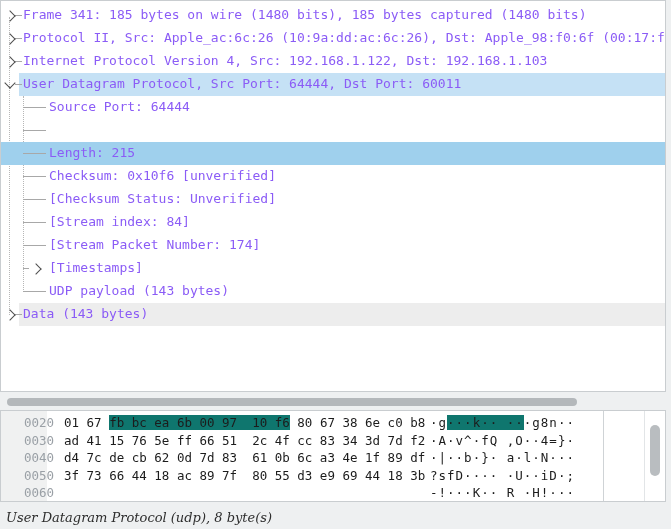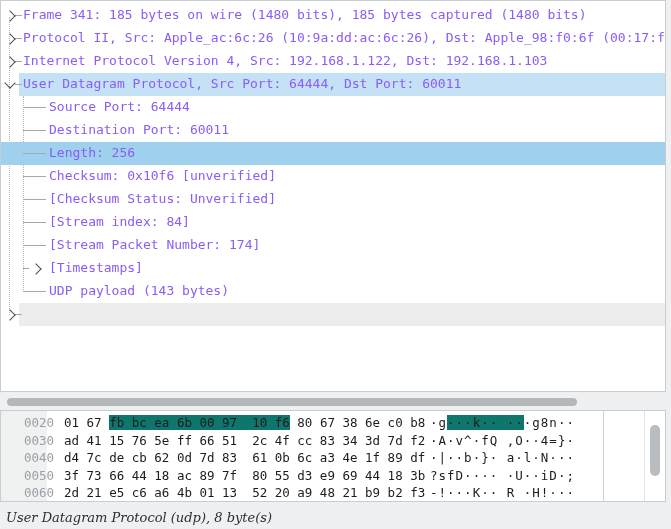--- a/index.html
+++ b/index.html
@@ -86,26 +86,25 @@
         <span class="dash" style="left: 14px; width: 7px;"></span>
         <span class="chev down" style="left: 5px;"></span>
         <span class="row-label" style="left: 22px;">User Datagram Protocol, Src Port: 64444, Dst Port: 60011</span>
       </div>
       <div class="tree-row" style="top: 95px;">
         <span class="dash" style="left: 22px; width: 23px;"></span>
         <span class="row-label" style="left: 48px;">Source Port: 64444</span>
       </div>
       <div class="tree-row" style="top: 118px;">
         <span class="dash" style="left: 22px; width: 23px;"></span>
-        <span class="row-label" style="left: 48px;">Destination Port: 60011</span>
       </div>
       <div class="tree-row" style="top: 141px;">
         <div class="row-bg" style="left: 0px; background: rgb(159, 208, 237);"></div>
         <span class="dash" style="left: 22px; width: 23px;"></span>
-        <span class="row-label" style="left: 48px;">Length: 256</span>
+        <span class="row-label" style="left: 48px;">Length: 215</span>
       </div>
       <div class="tree-row" style="top: 164px; padding-left: 17px;">
         <span class="dash" style="left: 22px; width: 23px;"></span>
         <span class="row-label" style="left: 48px;">Checksum: 0x10f6 [unverified]</span>
       </div>
       <div class="tree-row" style="top: 187px;">
         <span class="dash" style="left: 22px; width: 23px;"></span>
         <span class="row-label" style="left: 48px;">[Checksum Status: Unverified]</span>
       </div>
       <div class="tree-row" style="top: 210px;">
@@ -122,20 +121,21 @@
         <span class="row-label" style="left: 48px;">[Timestamps]</span>
       </div>
       <div class="tree-row" style="top: 279px;">
         <span class="dash" style="left: 22px; width: 23px;"></span>
         <span class="row-label" style="left: 48px;">UDP payload (143 bytes)</span>
       </div>
       <div class="tree-row" style="top: 302px;">
         <div class="row-bg" style="left: 18px; background: rgb(237, 237, 237);"></div>
         <span class="dash" style="left: 14px; width: 7px;"></span>
         <span class="chev right" style="left: 5px;"></span>
+        <span class="row-label" style="left: 22px;">Data (143 bytes)</span>
       </div>
     </div>
 </div>
 
 <div class="hscroll-thumb"></div>
 
 <div class="hex-pane">
   <div class="offset-col"></div>
   <div id="hex-rows">
       <div class="hex-line" style="top: 3px;">
@@ -153,21 +153,20 @@
         <span class="hex-bytes"><span>d4 7c de cb 62 0d 7d 83  61 0b 6c a3 4e 1f 89 df</span></span>
         <span class="hex-ascii"><span>·|··b·}· a·l·N···</span></span>
       </div>
       <div class="hex-line" style="top: 56px;">
         <span class="hex-off">0050</span>
         <span class="hex-bytes"><span>3f 73 66 44 18 ac 89 7f  80 55 d3 e9 69 44 18 3b</span></span>
         <span class="hex-ascii"><span>?sfD···· ·U··iD·;</span></span>
       </div>
       <div class="hex-line" style="top: 73px;">
         <span class="hex-off">0060</span>
-        <span class="hex-bytes"><span>2d 21 e5 c6 a6 4b 01 13  52 20 a9 48 21 b9 b2 f3</span></span>
         <span class="hex-ascii"><span>-!···K·· R ·H!···</span></span>
       </div>
     </div>
   <div class="inner-border"></div>
   <div class="sb-sep"></div>
   <div class="vscroll-thumb"></div>
 </div>
 
 <div class="status-bar">
   <span class="status-text">User Datagram Protocol (udp), 8 byte(s)</span>

